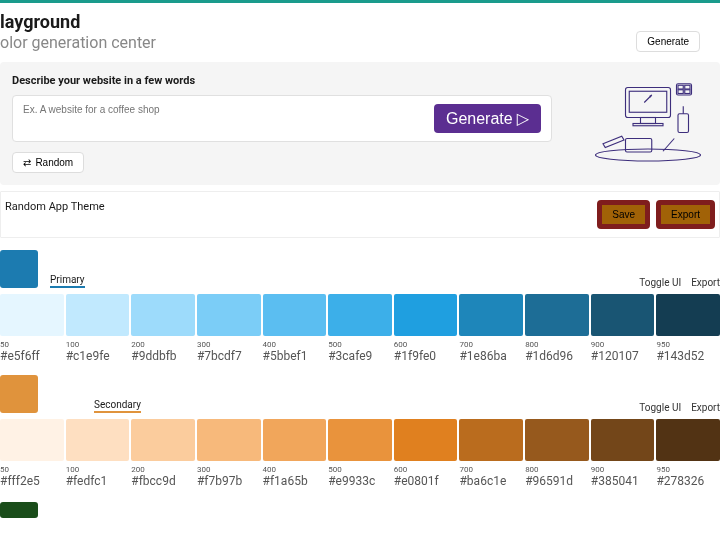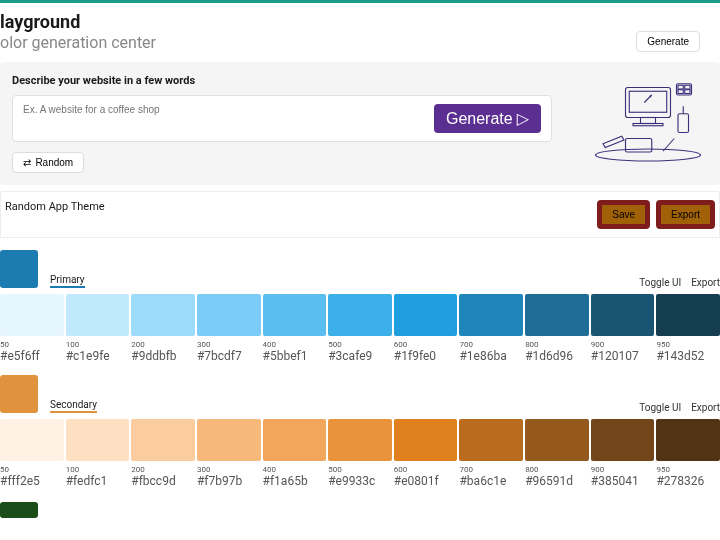--- a/index.html
+++ b/index.html
@@ -183,21 +183,21 @@
             <div class="sw-step">950</div>
             <div class="sw-hex">#143d52</div>
           </div>
         </div>
       </div>
     </div>
     <div class="palette">
       <div class="palette-head">
         <div class="palette-title">
           <div class="key-swatch" style="background: rgb(224, 147, 60);"></div>
-          <div class="key-label" style="border-color: rgb(224, 147, 60);">Secondary</div>
+          <div class="key-label" style="border-color: rgb(224, 147, 60); margin-left: 44px;">Secondary</div>
         </div>
         <div class="palette-actions">
           <span>Toggle UI</span>
           <span>Export</span>
         </div>
       </div>
       <div class="swatch-row">
         <div class="sw">
           <div class="sw-color" style="background: rgb(255, 242, 229);"></div>
           <div class="sw-meta">

